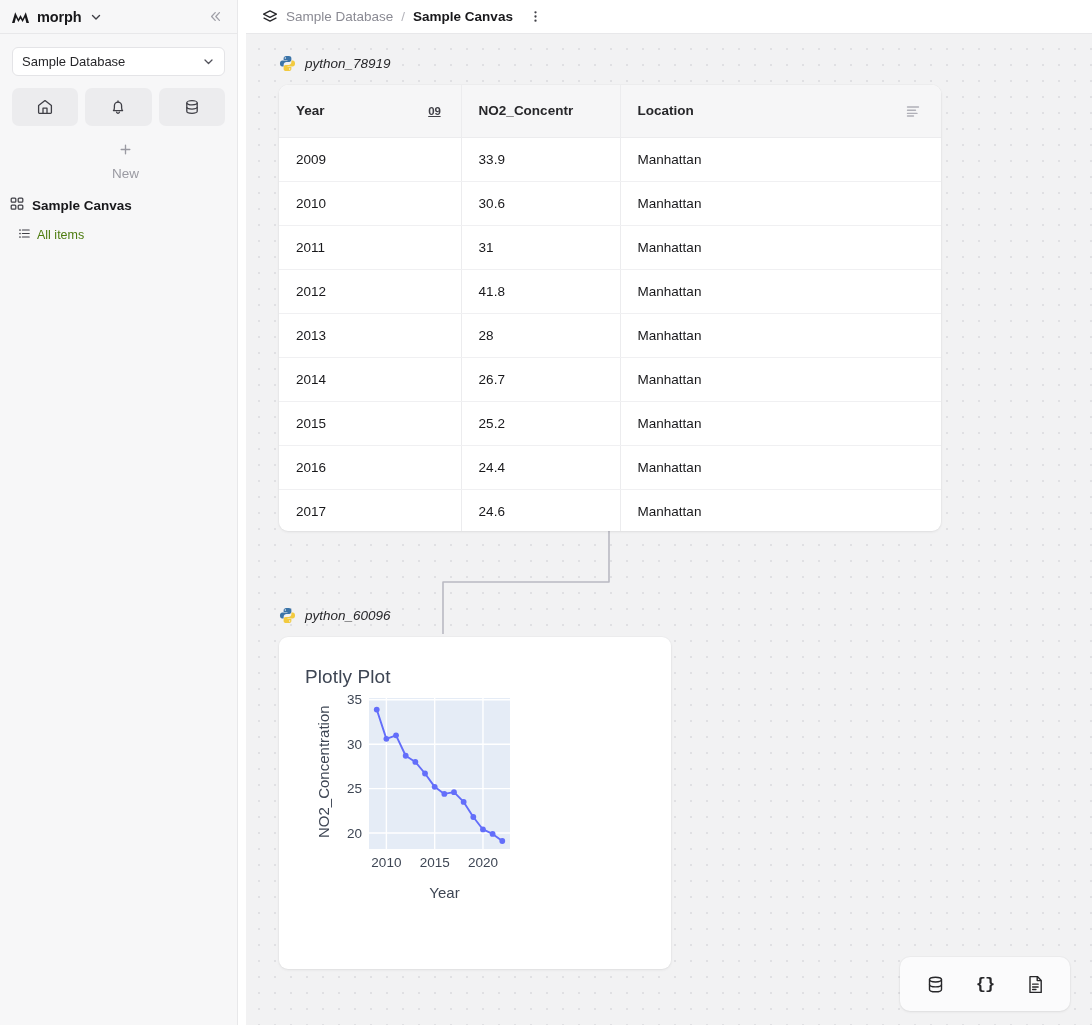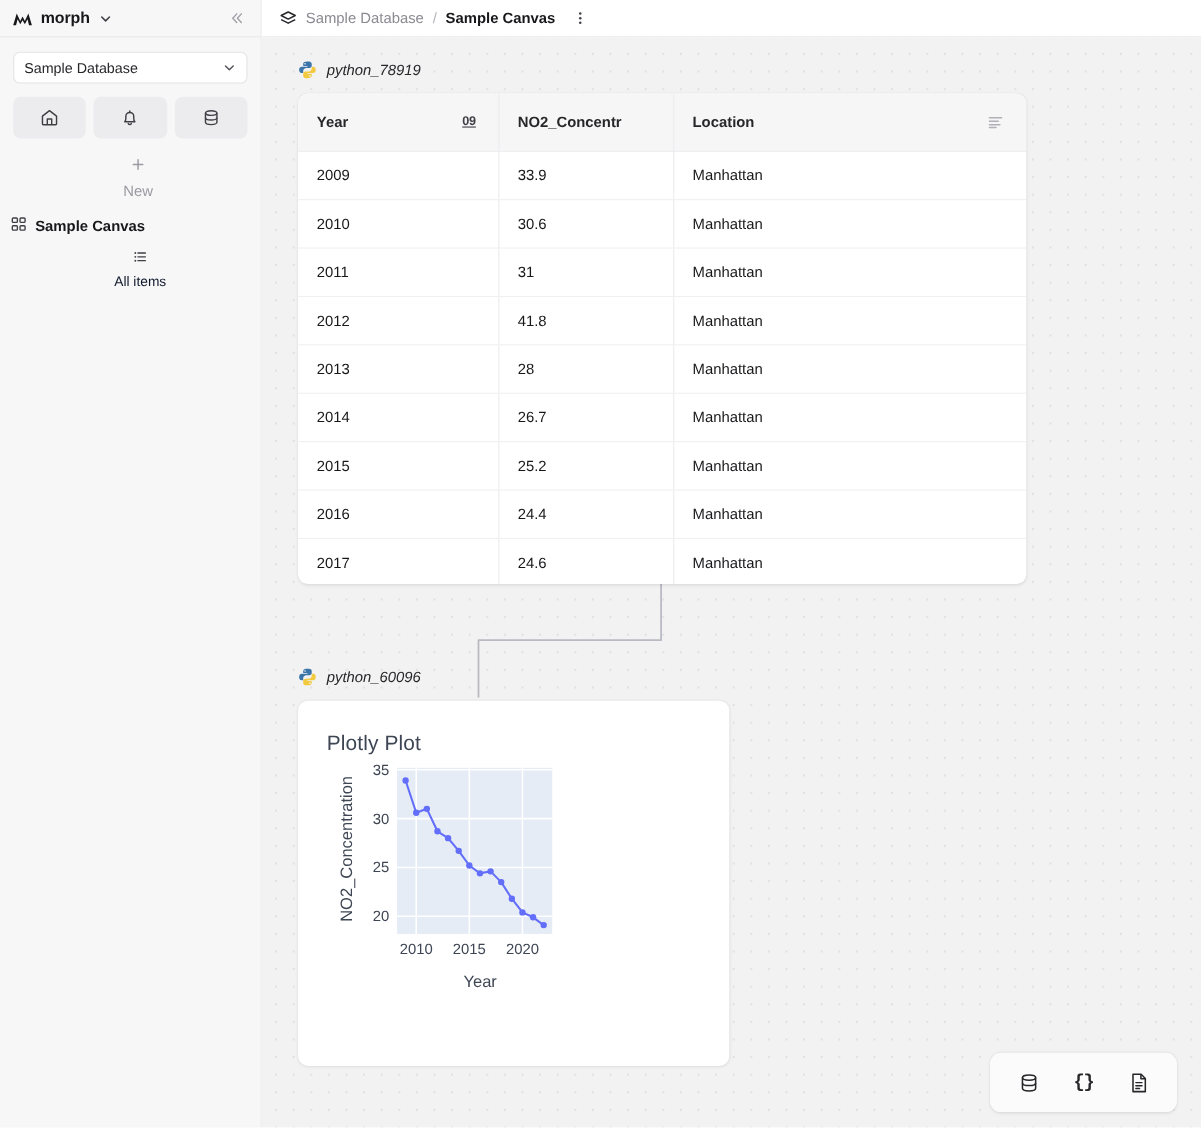--- a/index.html
+++ b/index.html
@@ -2,21 +2,21 @@
 <html><head>
 <meta charset="utf-8">
 <style>
   * { box-sizing: border-box; margin: 0; padding: 0; }
   html, body {
     width: 1092px; height: 1025px;
     font-family: "Liberation Sans", sans-serif;
     background: #ffffff;
     overflow: hidden;
   }
-  .app { display: flex; width: 1092px; height: 1025px; position: relative; }
+  .app { display: flex; width: 1092px; height: 1025px; position: relative; gap: 8px; }
 
   
   .sidebar {
     width: 238px; height: 1025px;
     background: #f7f7f8;
     border-right: 1px solid #e8e8ea;
     display: flex; flex-direction: column;
     flex: 0 0 238px;
   }
   .sb-top {
@@ -48,21 +48,21 @@
   .new-row {
     display: flex; align-items: center; gap: 7px;
     margin: 17px 0 0 14px; color: #9a9aa2; font-size: 13.5px; flex-direction: column;
   }
   .nav-item {
     display: flex; align-items: center; gap: 8px;
     margin: 16px 0 0 10px; color: #18181b; font-size: 13.5px; font-weight: bold;
   }
   .sub-item {
     display: flex; align-items: center; gap: 6px;
-    margin: 13px 0 0 18px; color: #0f172a; font-size: 12.5px; flex-direction: column;
+    margin: 13px 0 0 18px; color: #4d7c0f; font-size: 12.5px;
   }
 
   
   .main { flex: 1 1 auto; position: relative; height: 1025px; background: #ffffff; }
   .topbar {
     height: 34px; display: flex; align-items: center; gap: 8px;
     padding-left: 16px; border-bottom: 1px solid #e8e8ea; background: #ffffff;
   }
   .bc-icon { width: 16px; height: 16px; display:flex; align-items:center; justify-content:center; color:#27272a; }
   .bc-db { font-size: 13.5px; color: #8a8a93; }

